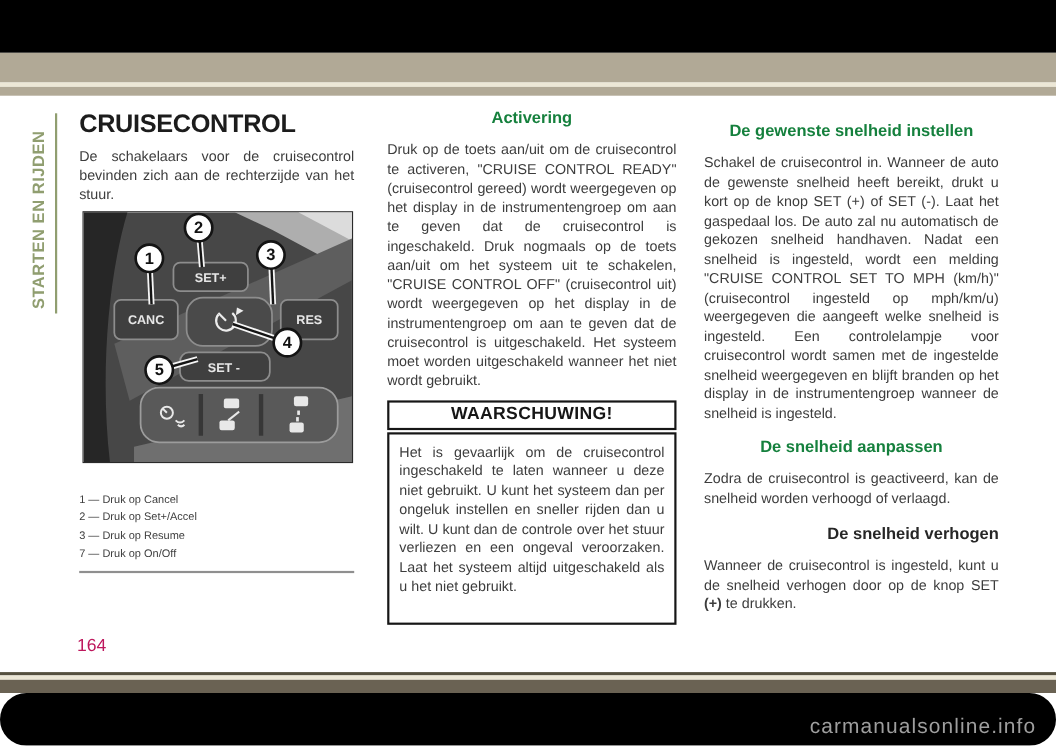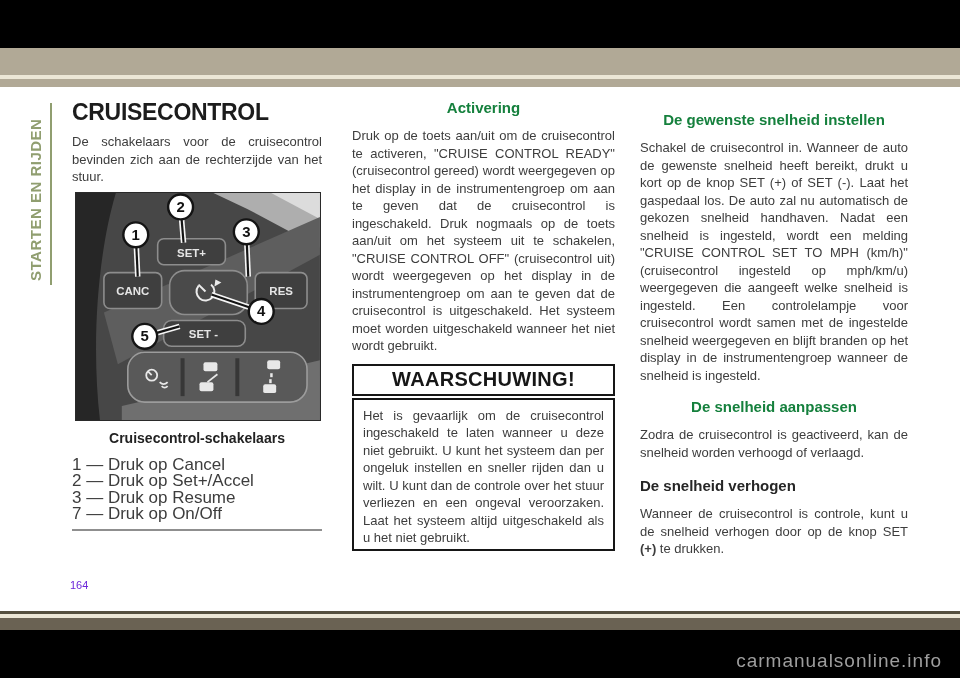--- a/index.html
+++ b/index.html
@@ -11,60 +11,60 @@
   
   .bar { position:absolute; left:0; width:960px; }
   .top-black  { top:0;    height:48px; background:#000; }
   .top-khaki  { top:48px; height:27px; background:#b1a996; }
   .top-cream  { top:75px; height:4px;  background:#ece7d6; }
   .top-khaki2 { top:79px; height:8px;  background:#b1a996; }
   .bot-line   { top:611px; height:3px;  background:#55503f; }
   .bot-cream  { top:614px; height:4px;  background:#ece7d6; }
   .bot-olive  { top:618px; height:12px; background:#6a6253; }
   .bot-black  { top:630px; height:48px; background:#000;
-                display:flex; justify-content:flex-end; align-items:flex-end; }
+                display:flex; justify-content:flex-end; align-items:flex-end;border-radius:24px; }
   .watermark  { color:#9e9e9e; font-size:19px; letter-spacing:1px; padding:0 18px 6px 0; }
 
   
   .sidebar-label {
     position:absolute; left:27px; top:103px; height:178px;
     writing-mode:vertical-rl; transform:rotate(180deg);
     font-size:15px; font-weight:bold; letter-spacing:0.5px; color:#909e70;
     white-space:nowrap;
   }
   .sidebar-rule { position:absolute; left:50px; top:103px; width:2px; height:182px; background:#909e70; }
-  .page-number { position:absolute; left:70px; top:579px; font-size:11px; color:#6d28d9; }
+  .page-number { position:absolute; left:70px; top:579px; font-size:16px; color:#be185d; }
 
   
   .col { position:absolute; top:99px; }
   .col1 { left:72px;  width:250px; }
   .col2 { left:352px; width:263px; }
   .col3 { left:640px; width:268px;margin-top:12px; }
 
   .doc-title { font-size:23px; font-weight:bold; color:#1c1c1c; letter-spacing:-0.3px; margin-bottom:7px; }
   .body-text { font-size:13px; line-height:17.5px; color:#3d3d3d; text-align:justify; }
   .h-olive { font-size:15px; font-weight:bold; color:#15803d; margin-bottom:11px;text-align:center; }
   .h-olive.mt { margin-top:14px; }
-  .h-black { font-size:15px; font-weight:bold; color:#262626; margin:16px 0 11px; }
+  .h-black { font-size:15px; font-weight:bold; color:#262626; margin:16px 0 11px;text-align:right; }
 
   
   .figure-wrap { margin:6px 0 0 3px; width:246px; height:229px; border:1px solid #2a2a2a; }
   .figure-caption { margin-top:9px; text-align:center; font-size:14px; font-weight:bold; color:#222; }
-  .legend { margin-top:11px; font-size:17px; line-height:16.5px; color:#3d3d3d; }
+  .legend { margin-top:26px; font-size:10px; line-height:16.5px; color:#3d3d3d; }
   .legend-rule { margin-top:6px; border:none; border-top:2px solid #8f8f8f; }
 
   
   .warning { margin-top:9px; }
   .warning-title {
     border:2px solid #161616; text-align:center; font-weight:bold;
-    font-size:20px; color:#161616; padding:2px 0 3px; letter-spacing:0.3px;
+    font-size:16px; color:#161616; padding:2px 0 3px; letter-spacing:0.3px;
   }
   .warning-body {
     border:2px solid #161616; border-top-width:2px; margin-top:2px;
-    padding:7px 9px 2px; font-size:13px; line-height:17.5px; color:#3d3d3d; text-align:justify;
+    padding:7px 9px 24px; font-size:13px; line-height:17.5px; color:#3d3d3d; text-align:justify;
   }
   .bold { font-weight:bold; }
   svg text { font-family:"Liberation Sans", sans-serif; }
 </style>
 </head>
 <body>
 
 <div class="page">
 
   <div class="bar top-black"></div>
@@ -160,21 +160,20 @@
         <g fill="#111" font-size="15" font-weight="bold" text-anchor="middle">
           <text x="60" y="47">1</text>
           <text x="105" y="19">2</text>
           <text x="171" y="44">3</text>
           <text x="186" y="124">4</text>
           <text x="69" y="149">5</text>
         </g>
       </svg>
     </div>
 
-    <div class="figure-caption">Cruisecontrol-schakelaars</div>
 
     <div class="legend">
       <div>1 — Druk op Cancel</div>
       <div>2 — Druk op Set+/Accel</div>
       <div>3 — Druk op Resume</div>
       <div>7 — Druk op On/Off</div>
     </div>
     <hr class="legend-rule">
   </div>
 
@@ -189,21 +188,21 @@
   </div>
 
   <div class="col col3">
     <div class="h-olive">De gewenste snelheid instellen</div>
     <p class="body-text">Schakel de cruisecontrol in. Wanneer de auto de gewenste snelheid heeft bereikt, drukt u kort op de knop SET (+) of SET (-). Laat het gaspedaal los. De auto zal nu automatisch de gekozen snelheid handhaven. Nadat een snelheid is ingesteld, wordt een melding "CRUISE CONTROL SET TO MPH (km/h)" (cruisecontrol ingesteld op mph/km/u) weergegeven die aangeeft welke snelheid is ingesteld. Een controlelampje voor cruisecontrol wordt samen met de ingestelde snelheid weergegeven en blijft branden op het display in de instrumentengroep wanneer de snelheid is ingesteld.</p>
 
     <div class="h-olive mt">De snelheid aanpassen</div>
     <p class="body-text">Zodra de cruisecontrol is geactiveerd, kan de snelheid worden verhoogd of verlaagd.</p>
 
     <div class="h-black">De snelheid verhogen</div>
-    <p class="body-text"><span>Wanneer de cruisecontrol is controle, kunt u de snelheid verhogen door op de knop SET </span><span class="bold">(+)</span><span> te drukken.</span></p>
+    <p class="body-text"><span>Wanneer de cruisecontrol is ingesteld, kunt u de snelheid verhogen door op de knop SET </span><span class="bold">(+)</span><span> te drukken.</span></p>
   </div>
 
   <div class="page-number">164</div>
 
   <div class="bar bot-line"></div>
   <div class="bar bot-cream"></div>
   <div class="bar bot-olive"></div>
   <div class="bar bot-black">
     <span class="watermark">carmanualsonline.info</span>
   </div>

